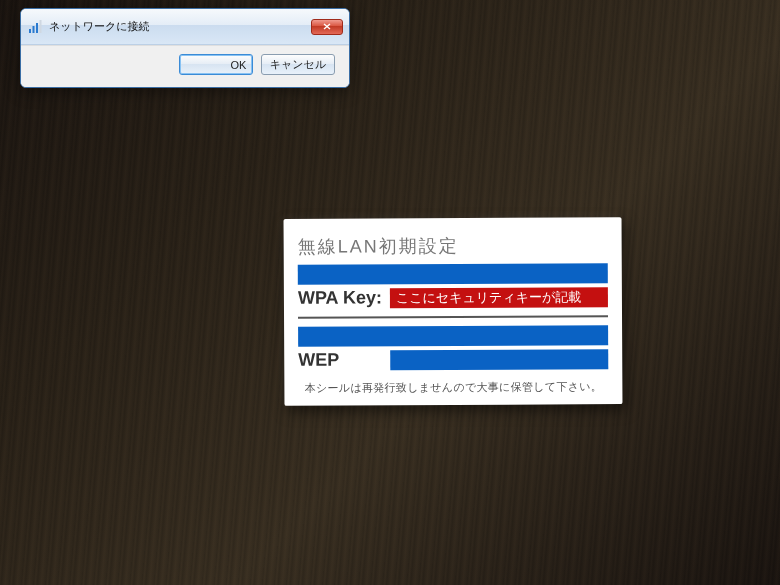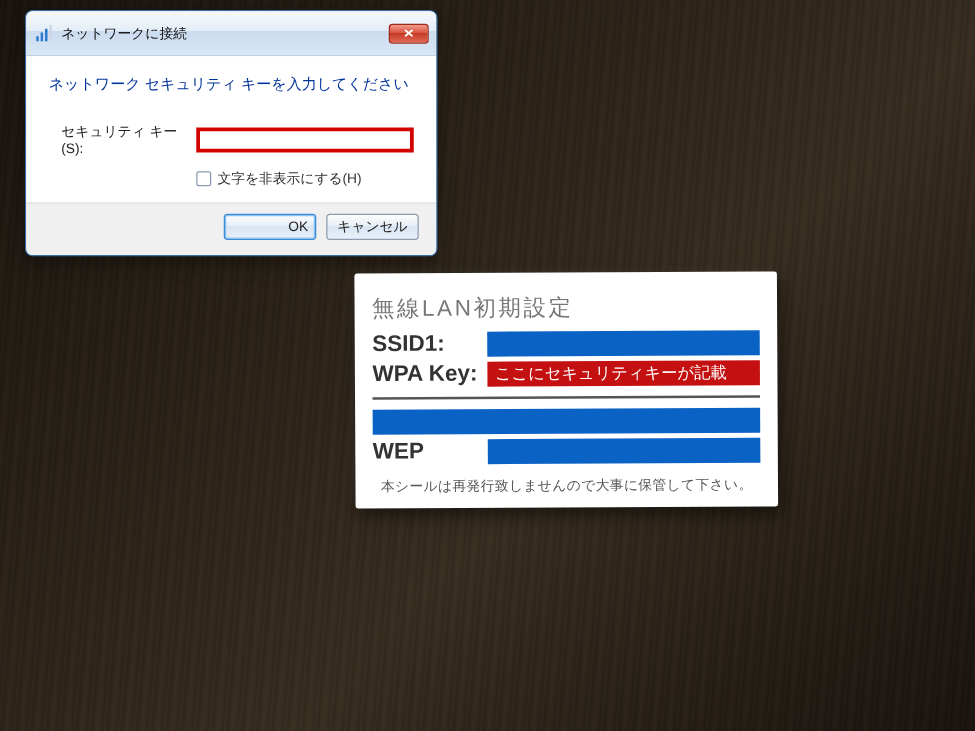--- a/index.html
+++ b/index.html
@@ -195,41 +195,29 @@
         <rect x="11.5" y="0" width="2" height="13" fill="#cfd8e2"></rect>
       </svg>
     </span>
     <span class="title-text">ネットワークに接続</span>
     <div class="close-btn">
       <svg width="8" height="7" viewBox="0 0 8 7">
         <path d="M1 1 L7 6 M7 1 L1 6" stroke="#fff" stroke-width="1.4"></path>
       </svg>
     </div>
   </div>
-  <div class="dialog-body">
-    <div class="instruction">ネットワーク セキュリティ キーを入力してください</div>
-    <div class="field-row">
-      <span class="field-label">セキュリティ キー(S):</span>
-      <input class="sec-input" type="text" value="" style="">
-    </div>
-    <div class="checkbox-row">
-      <span class="checkbox"></span>
-      <span>文字を非表示にする(H)</span>
-    </div>
-  </div>
   <div class="button-row">
     <div class="btn default">OK</div>
     <div class="btn">キャンセル</div>
   </div>
 </div>
 
 <div class="sticker">
   <div class="sticker-heading">無線LAN初期設定</div>
   <div class="sticker-row">
-    <span class="k">SSID1:</span>
     <span class="redact"></span>
   </div>
   <div class="sticker-row">
     <span class="k">WPA Key:</span>
     <span class="annot">ここにセキュリティキーが記載</span>
   </div>
   <div class="divider"></div>
   <div class="sticker-row">
     <span class="redact"></span>
   </div>

